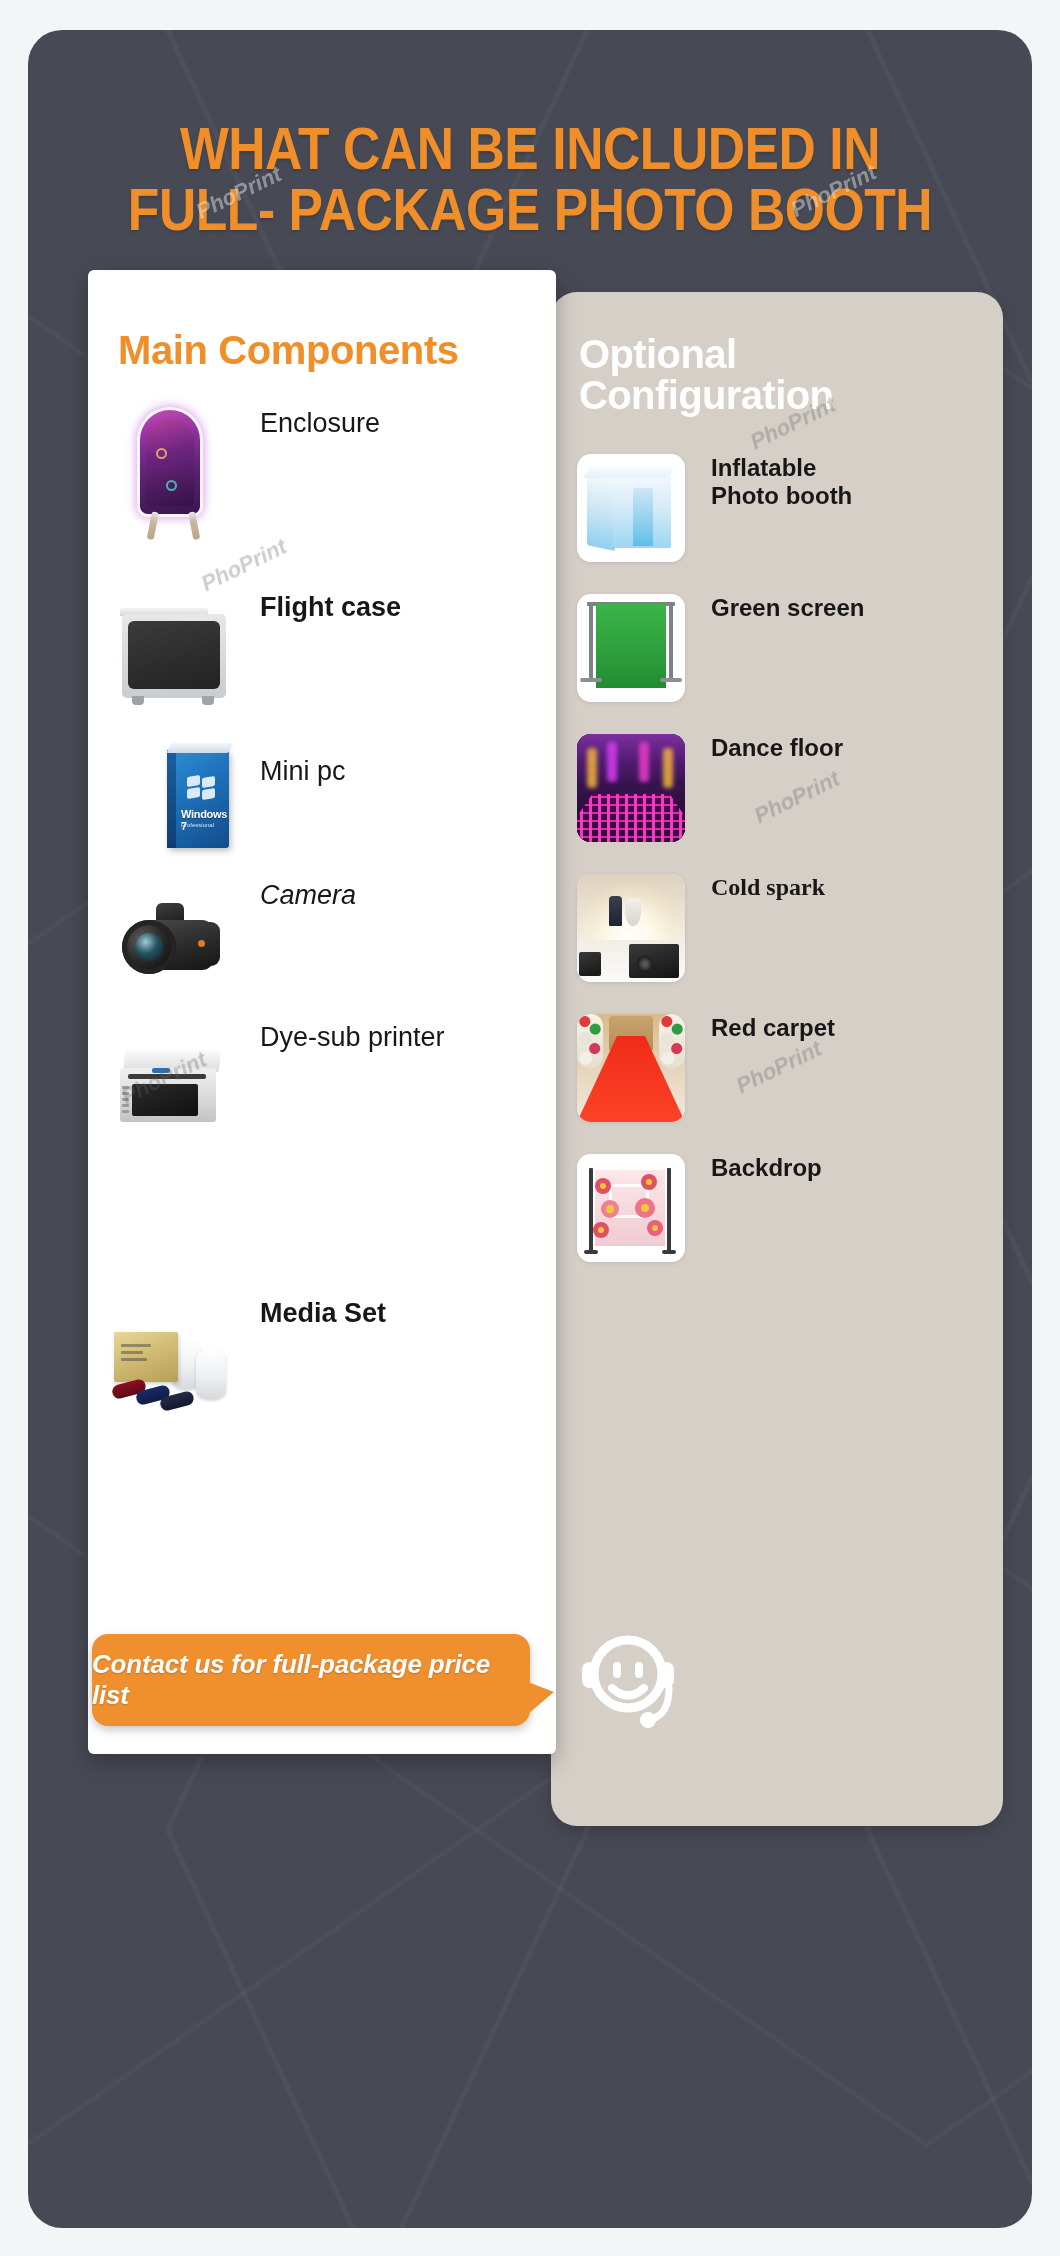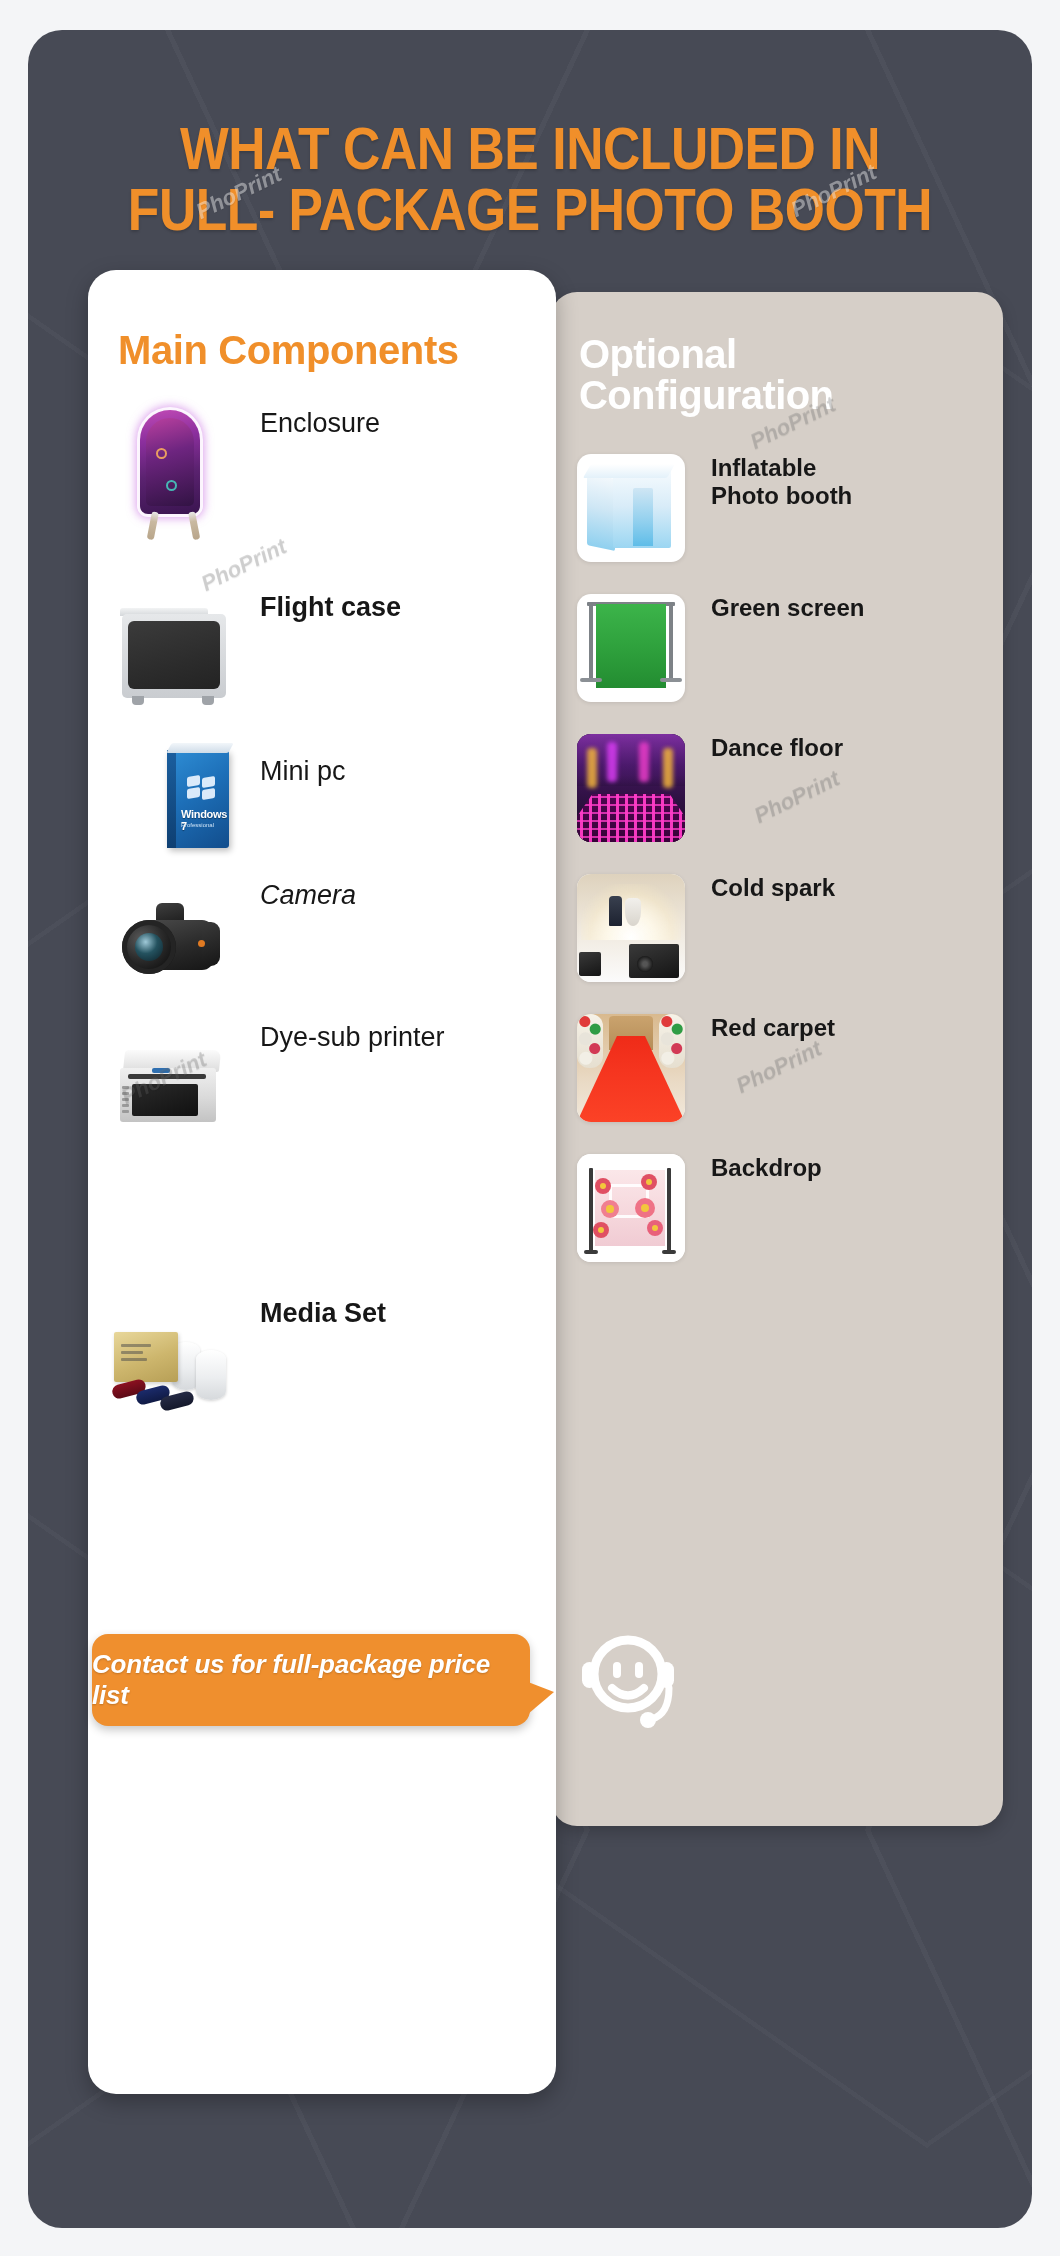--- a/index.html
+++ b/index.html
@@ -50,23 +50,23 @@
     position: absolute;
     left: 523px; top: 262px;
     width: 452px; height: 1534px;
     background: #d6cfc8;
     border-radius: 26px;
     box-shadow: 0 6px 16px rgba(0,0,0,.20);
   }
   .panel-main {
     position: absolute;
     left: 60px; top: 240px;
-    width: 468px; height: 1824px;
+    width: 468px; height: 1484px;
     background: #ffffff;
-    border-radius: 28px;
+    border-radius: 6px;
     box-shadow: 0 8px 22px rgba(0,0,0,.28);
   }
 
   .heading-main {
     position: absolute; left: 30px; top: 58px;
     color: #f08f2a;
     font-size: 40px; font-weight: 700;
     letter-spacing: -0.4px;
   }
   .heading-optional {
@@ -389,21 +389,21 @@
           <div class="df-beam b1"></div>
             <div class="df-beam b2"></div>
           <div class="df-beam b3"></div>
             <div class="df-beam b4"></div>
           <div class="df-floor"></div>
         </div>
       </div>
       <div class="label">Dance floor</div>
     </div>
 
-    <div class="row" style="top:582px; height:116px;">
+    <div class="row" style="top:582px; height:116px;font-family:Liberation Serif, serif;">
       <div class="thumb">
         <div class="art cs">
           <div class="cs-spark"></div>
           <div class="cs-person groom"></div>
             <div class="cs-person bride"></div>
           <div class="cs-mach m1"></div>
             <div class="cs-mach m2"></div>
         </div>
       </div>
       <div class="label">Cold spark</div>

